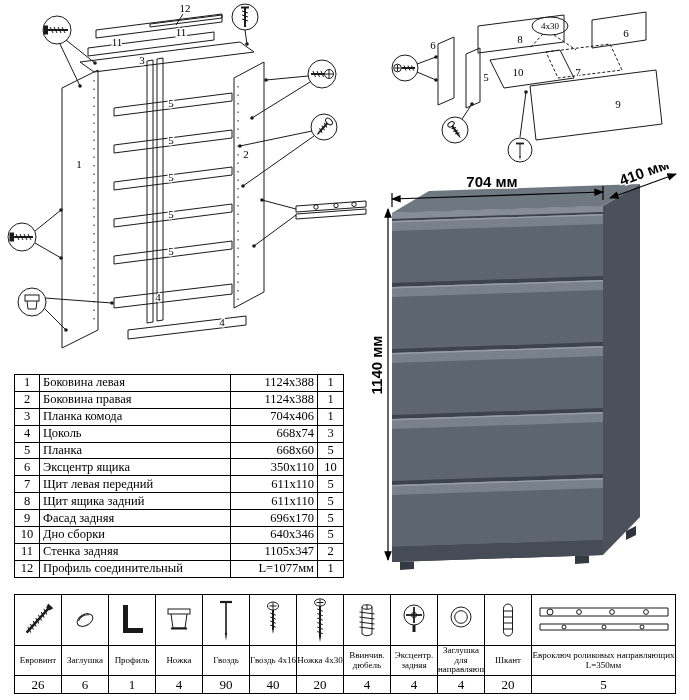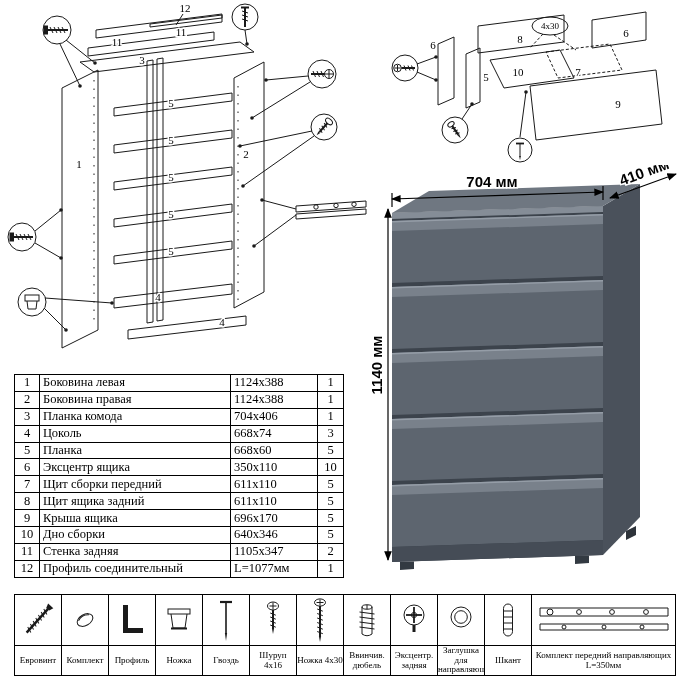--- a/index.html
+++ b/index.html
@@ -10,21 +10,21 @@
   .dot{fill:#1a1a1a;stroke:none;}
   .lbl{font-family:"Liberation Serif",serif;font-size:11px;fill:#000;stroke:#fff;stroke-width:3px;paint-order:stroke;stroke-linejoin:round;text-anchor:middle;}
   .lbl-sm{font-size:9px;}
   .dim{font-family:"Liberation Sans",sans-serif;font-size:15px;font-weight:bold;fill:#000;text-anchor:middle;stroke:#fff;stroke-width:3px;paint-order:stroke;}
   table{border-collapse:collapse;background:#fff;}
   td{border:1px solid #000;}
   .parts-table{left:14px;top:374px;}
   .parts-table td{font-size:12.5px;line-height:1.05;padding:1px 3px;height:13.9px;white-space:nowrap;}
   .pt-num{width:18px;text-align:center;}
   .pt-name{width:184px;margin-left:48px;}
-  .pt-size{width:80px;text-align:left;}
+  .pt-size{width:80px;text-align:right;}
   .pt-qty{width:19px;text-align:center;}
   .hw-title{left:0;top:568px;width:689px;text-align:center;font-size:18px;}
   .hw-table{left:14px;top:594px;table-layout:fixed;width:661px;}
   .hw-table td{text-align:center;vertical-align:middle;overflow:hidden;padding:0;}
   .hw-icon-cell{height:50px;}
   .hw-icon-cell svg{margin:0 auto;}
   .hw-name-cell{height:27px;font-size:9px;line-height:1.08;padding:1px;}
   .hw-qty-cell{height:17px;font-size:13px;}
 </style>
 </head>
@@ -295,33 +295,33 @@
           <td class="pt-qty">5</td>
         </tr>
       <tr>
           <td class="pt-num">6</td>
           <td class="pt-name">Эксцентр ящика</td>
           <td class="pt-size">350х110</td>
           <td class="pt-qty">10</td>
         </tr>
       <tr>
           <td class="pt-num">7</td>
-          <td class="pt-name">Щит сборки передний</td>
+          <td class="pt-name">Щит левая передний</td>
           <td class="pt-size">611х110</td>
           <td class="pt-qty">5</td>
         </tr>
       <tr>
           <td class="pt-num">8</td>
           <td class="pt-name">Щит ящика задний</td>
           <td class="pt-size">611х110</td>
           <td class="pt-qty">5</td>
         </tr>
       <tr>
           <td class="pt-num">9</td>
-          <td class="pt-name">Крыша ящика</td>
+          <td class="pt-name">Фасад задняя</td>
           <td class="pt-size">696х170</td>
           <td class="pt-qty">5</td>
         </tr>
       <tr>
           <td class="pt-num">10</td>
           <td class="pt-name">Дно сборки</td>
           <td class="pt-size">640х346</td>
           <td class="pt-qty">5</td>
         </tr>
       <tr>
@@ -471,28 +471,42 @@
               <polygon points="6,28 134,28 134,34 6,34"></polygon>
               <circle cx="30" cy="31" r="2"></circle>
                 <circle cx="70" cy="31" r="2"></circle>
                 <circle cx="108" cy="31" r="2"></circle>
             </g>
           </svg>
         </td>
       </tr>
       <tr>
         <td class="hw-name-cell">Евровинт</td>
-        <td class="hw-name-cell">Комплект</td>
+        <td class="hw-name-cell">Заглушка</td>
         <td class="hw-name-cell">Профиль</td>
         <td class="hw-name-cell">Ножка</td>
         <td class="hw-name-cell">Гвоздь</td>
-        <td class="hw-name-cell">Шуруп 4х16</td>
+        <td class="hw-name-cell">Гвоздь 4х16</td>
         <td class="hw-name-cell">Ножка 4х30</td>
         <td class="hw-name-cell">Ввинчив. дюбель</td>
         <td class="hw-name-cell">Эксцентр. задняя</td>
         <td class="hw-name-cell">Заглушка для направляющих</td>
         <td class="hw-name-cell">Шкант</td>
-        <td class="hw-name-cell">Комплект передний направляющих L=350мм</td>
+        <td class="hw-name-cell">Евроключ роликовых направляющих L=350мм</td>
+      </tr>
+      <tr>
+        <td class="hw-qty-cell">26</td>
+        <td class="hw-qty-cell">6</td>
+        <td class="hw-qty-cell">1</td>
+        <td class="hw-qty-cell">4</td>
+        <td class="hw-qty-cell">90</td>
+        <td class="hw-qty-cell">40</td>
+        <td class="hw-qty-cell">20</td>
+        <td class="hw-qty-cell">4</td>
+        <td class="hw-qty-cell">4</td>
+        <td class="hw-qty-cell">4</td>
+        <td class="hw-qty-cell">20</td>
+        <td class="hw-qty-cell">5</td>
       </tr>
     </tbody>
   </table>
 
 </div>
 
 </body></html>

